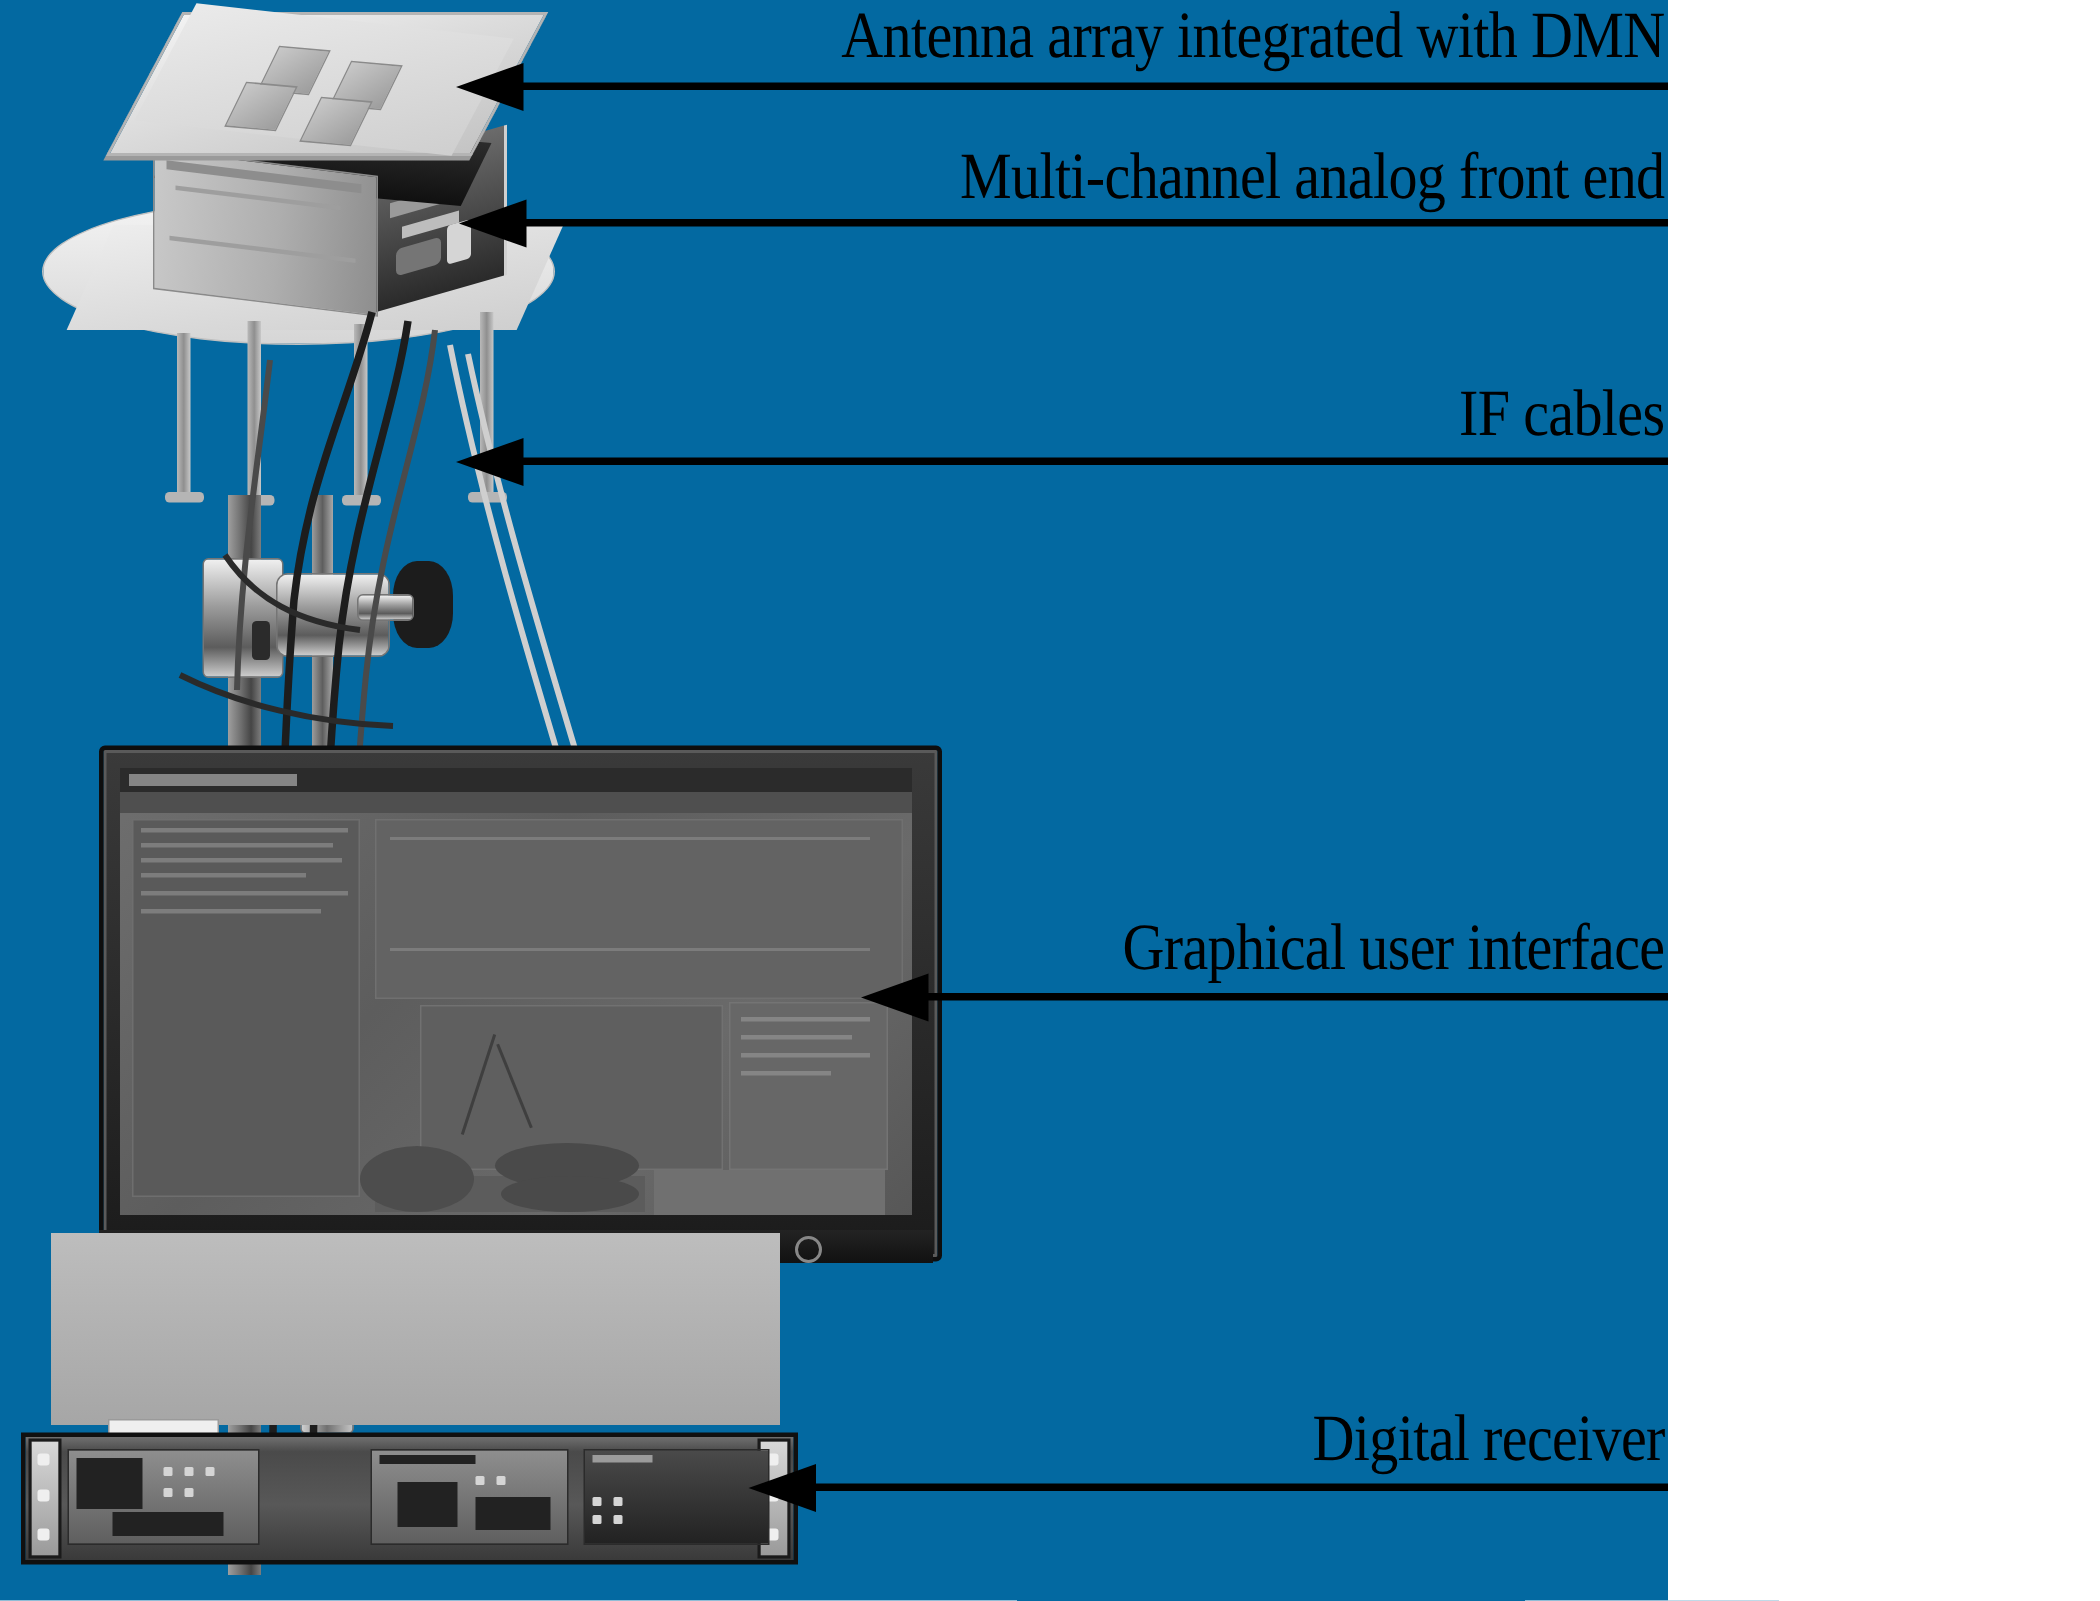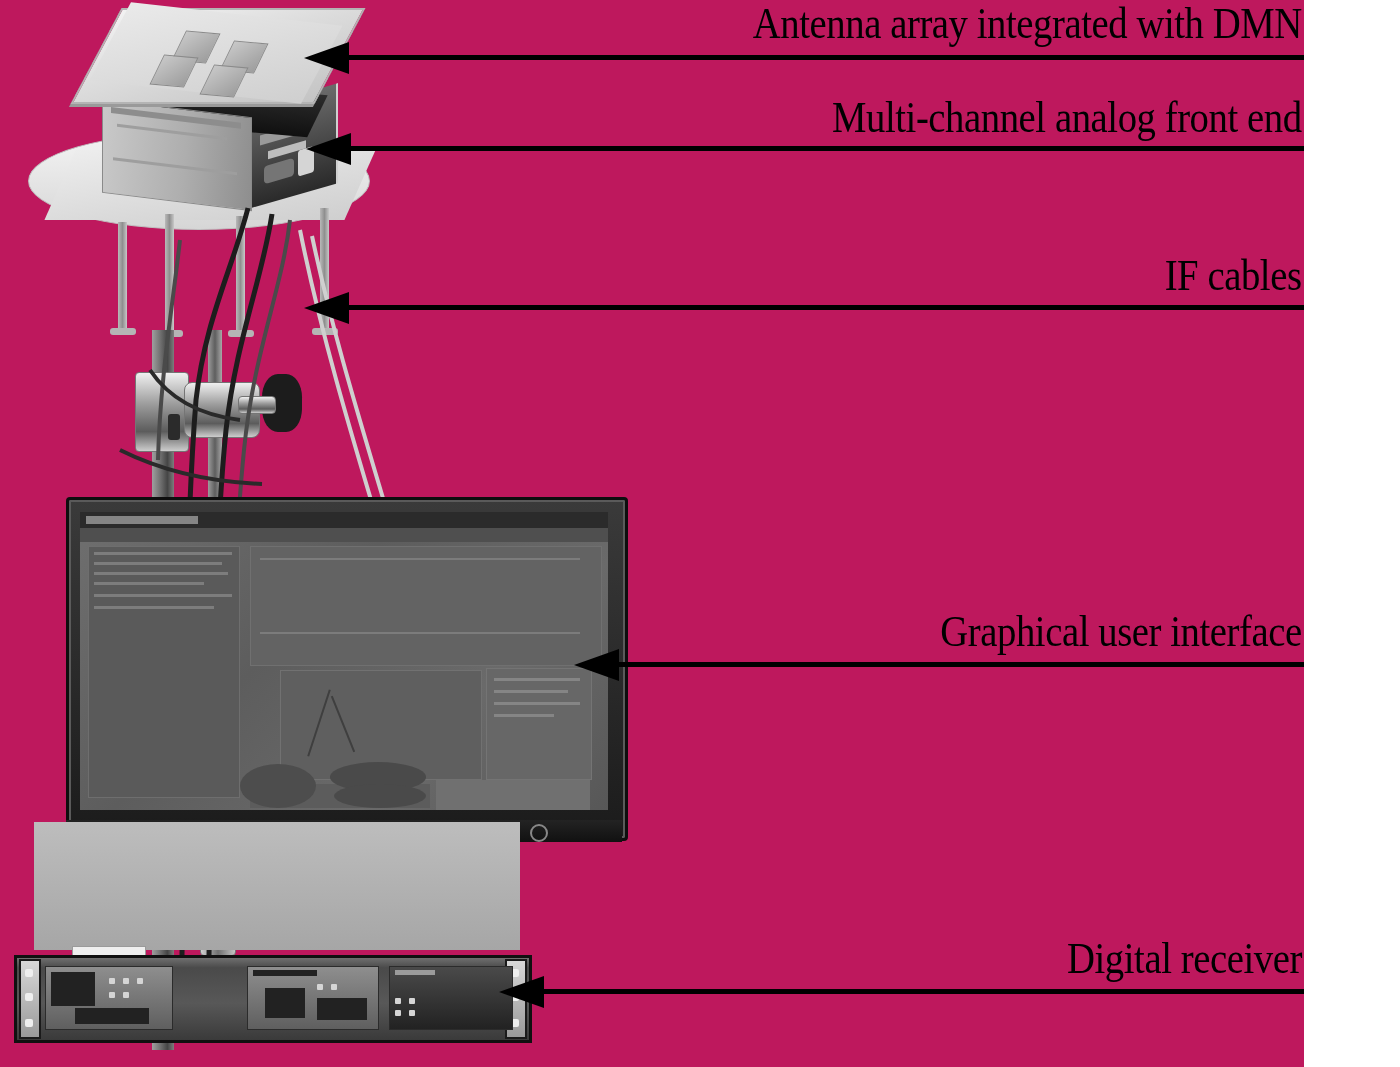--- a/index.html
+++ b/index.html
@@ -1,18 +1,18 @@
 <!DOCTYPE html>
 <html><head>
 <meta charset="utf-8">
 <title>Labeled system photograph</title>
 <style>
   html,body{margin:0;padding:0;background:#ffffff;}
   body{width:1400px;height:1067px;overflow:hidden;font-family:"Liberation Serif",serif;}
-  #figure{position:relative;width:1304px;height:1067px;background:#be185d;overflow:hidden;}
+  #figure{position:relative;width:1112px;height:1067px;background:#0369a1;overflow:hidden;}
 
   
   .callout-label{
     position:absolute;
     color:#000000;
     font-family:"Liberation Serif","DejaVu Serif",serif;
     font-weight:400;
     white-space:nowrap;
     letter-spacing:-0.5px;
     transform-origin:right bottom;

